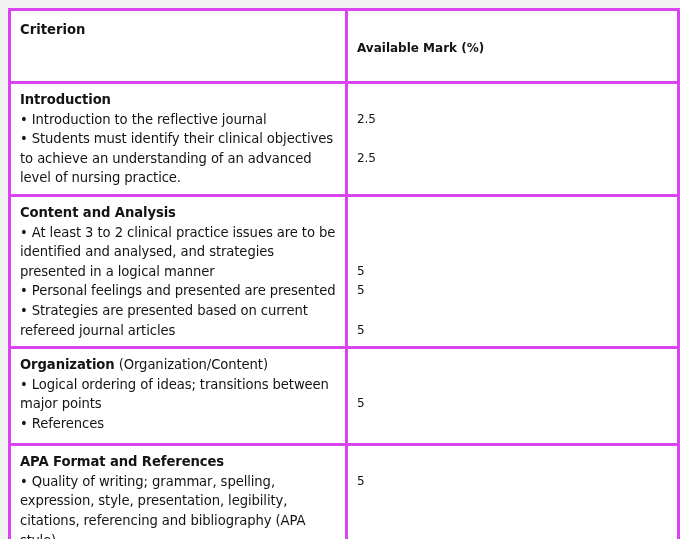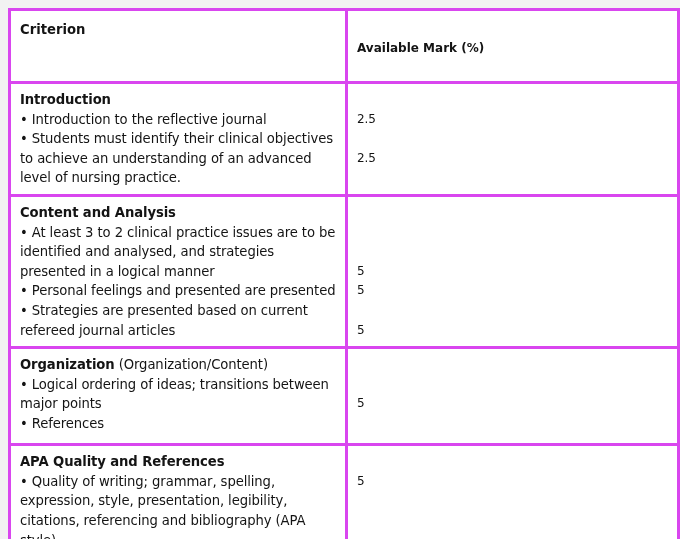--- a/index.html
+++ b/index.html
@@ -205,21 +205,21 @@
               <li>5</li>
             </ul>
           </div>
         </td>
       </tr>
 
       <tr class="row-apa">
         <td>
           <div class="cell-inner">
             <div>
-              <span class="crit-title">APA Quality and References</span><span class="crit-sub"></span>
+              <span class="crit-title">APA Format and References</span><span class="crit-sub"></span>
             </div>
             <ul class="bullets">
               <li>• Quality of writing; grammar, spelling, expression, style, presentation, legibility, citations, referencing and bibliography (APA style)</li>
             </ul>
           </div>
         </td>
         <td>
           <div class="cell-inner mark">
             <ul class="mark-lines">
               <li class="blank">&nbsp;</li>

